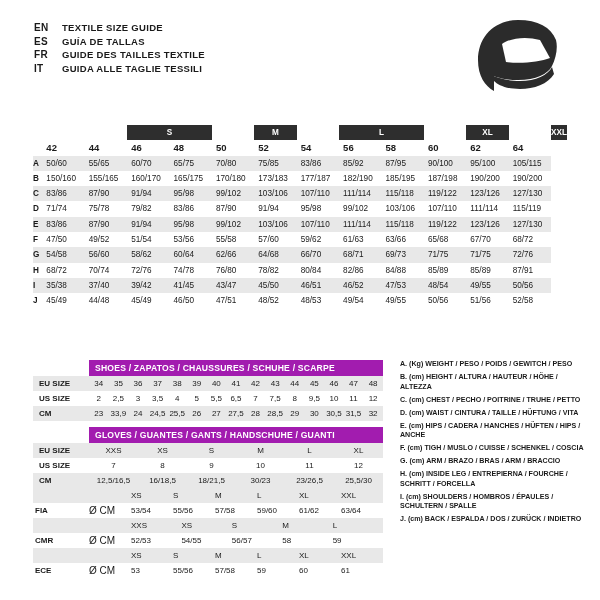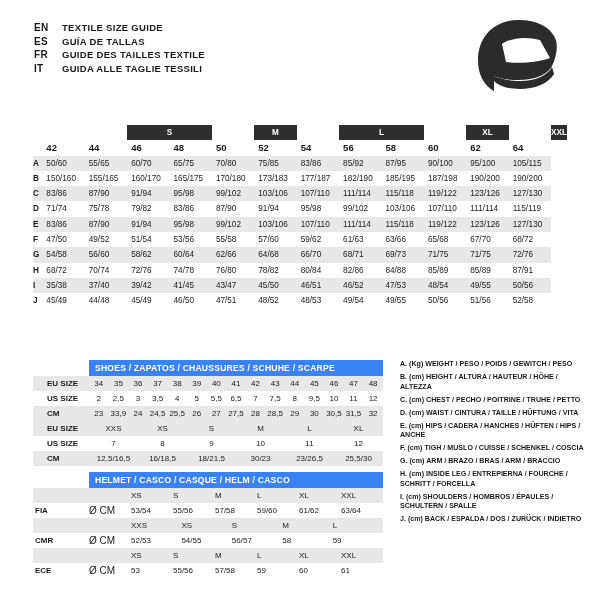--- a/index.html
+++ b/index.html
@@ -28,25 +28,25 @@
   .rowlabel{width:14px;font-weight:bold;text-align:left;padding-left:2px;}
   .main-table td.num{width:52px;text-align:left;padding-left:4px;}
   .hdr td{font-weight:bold;font-size:9.5px;text-align:center;padding-left:0;}
   .hdr .rowlabel{background:transparent;}
   .band{background:#2e2e2e;color:#ffffff;}
   .zebra{background:#e8e8e8;}
   .grp{font-weight:bold;font-size:9.5px;color:#ffffff;text-align:center;}
 
   
   .btm{position:absolute;left:33px;top:360px;width:350px;}
-  .sec-title{background:#3b82f6;color:#fff;font-size:8.6px;font-weight:bold;
+  .sec-title{background:#a21caf;color:#fff;font-size:8.6px;font-weight:bold;
              padding:3px 0 3px 6px;margin-left:56px;letter-spacing:.2px;}
   .srow{display:flex;align-items:center;height:15px;}
   .srow.alt{background:#e8e8e8;}
-  .slabel{width:56px;font-size:8px;font-weight:bold;padding-left:14px;box-sizing:border-box;}
+  .slabel{width:56px;font-size:8px;font-weight:bold;padding-left:6px;box-sizing:border-box;}
   .scells{flex:1;display:flex;}
   .scells span{flex:1;font-size:8px;text-align:center;}
 
   
   .hrow{display:flex;align-items:center;height:15px;}
   .hrow.alt{background:#e8e8e8;}
   .hlabel{width:56px;font-size:8px;font-weight:bold;padding-left:2px;box-sizing:border-box;}
   .hunit{width:42px;font-size:10px;}
   .hcells{flex:1;display:flex;}
   .hcells span{flex:1;font-size:8px;text-align:left;}
@@ -330,20 +330,21 @@
             <span>28,5</span>
             <span>29</span>
             <span>30</span>
             <span>30,5</span>
             <span>31,5</span>
             <span>32</span>
           </div>
         </div>
       </div>
 
+    <div class="sec-title" style="margin-top:6px;">GLOVES / GUANTES / GANTS / HANDSCHUHE / GUANTI</div>
     <div id="gloves-rows">
         <div class="srow alt">
           <div class="slabel">EU SIZE</div>
           <div class="scells">
             <span>XXS</span>
             <span>XS</span>
             <span>S</span>
             <span>M</span>
             <span>L</span>
             <span>XL</span>
@@ -366,21 +367,20 @@
             <span>12,5/16,5</span>
             <span>16/18,5</span>
             <span>18/21,5</span>
             <span>30/23</span>
             <span>23/26,5</span>
             <span>25,5/30</span>
           </div>
         </div>
       </div>
 
-    <div class="sec-title" style="margin-top:6px;">HELMET / CASCO / CASQUE / HELM / CASCO</div>
     <div id="helmet-rows">
         <div class="hrow alt">
           <div class="hlabel"></div>
           <div class="hunit"></div>
           <div class="hcells">
             <span>XS</span>
             <span>S</span>
             <span>M</span>
             <span>L</span>
             <span>XL</span>

